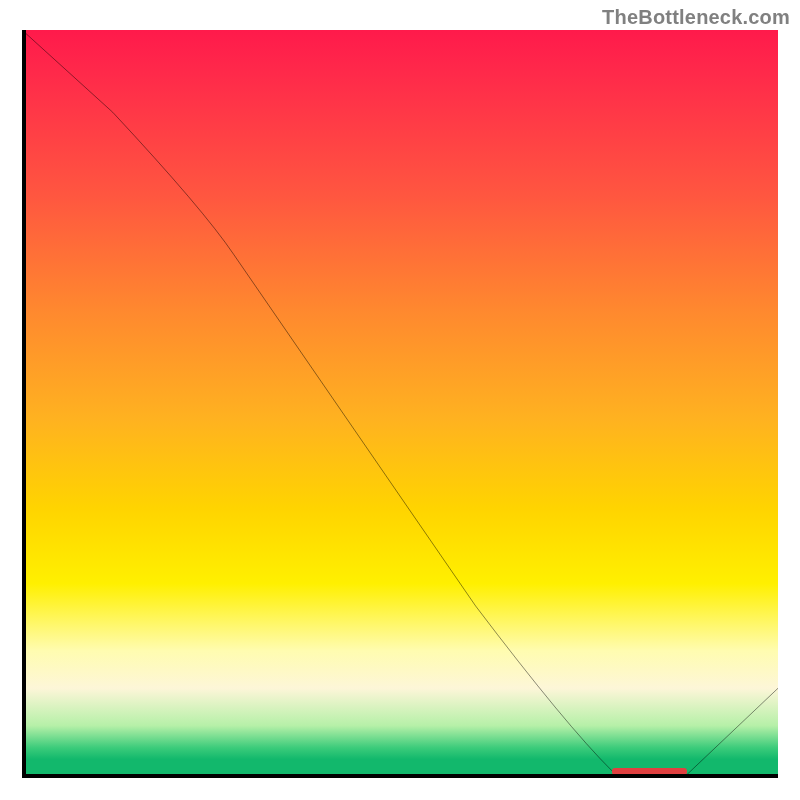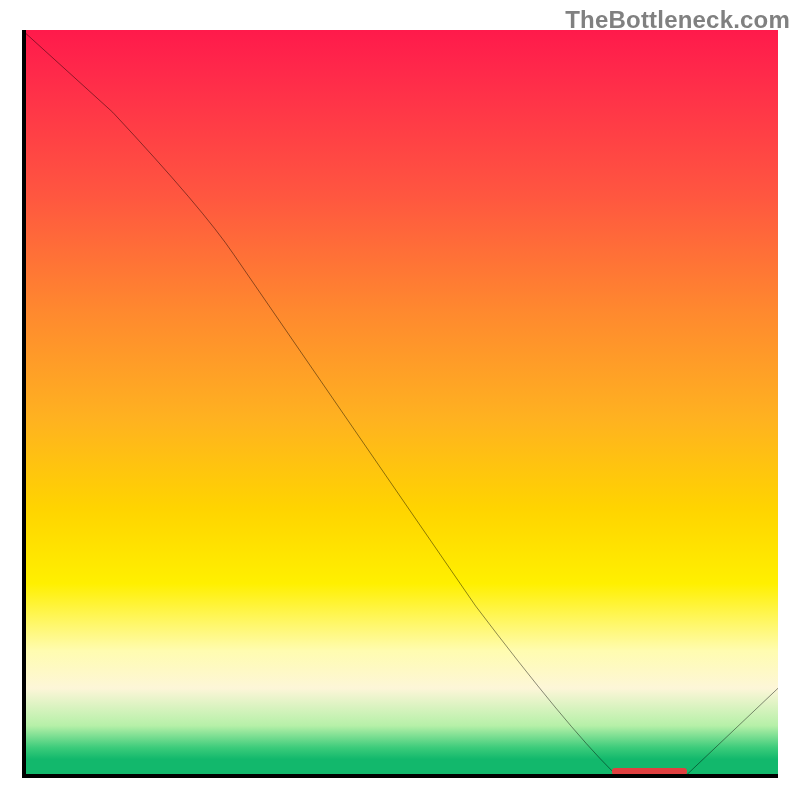--- a/index.html
+++ b/index.html
@@ -13,21 +13,21 @@
   }
   .wrap {
     position: relative;
     width: 800px;
     height: 800px;
   }
   .attribution {
     position: absolute;
     top: 6px;
     right: 10px;
-    font-size: 24px;
+    font-size: 20px;
     font-weight: 600;
     color: #808080;
     letter-spacing: 0.2px;
   }
   .plot-outer {
     position: absolute;
     left: 22px;
     top: 30px;
     width: 756px;   
     height: 748px;  

